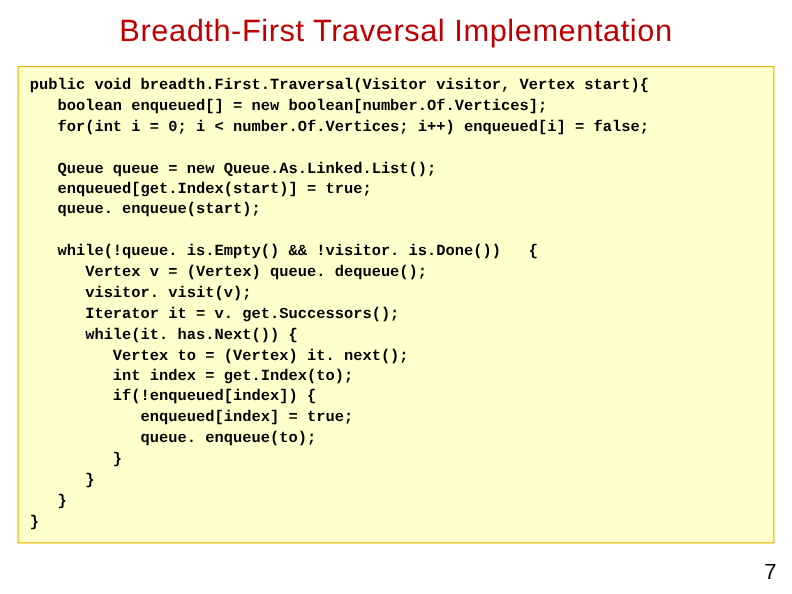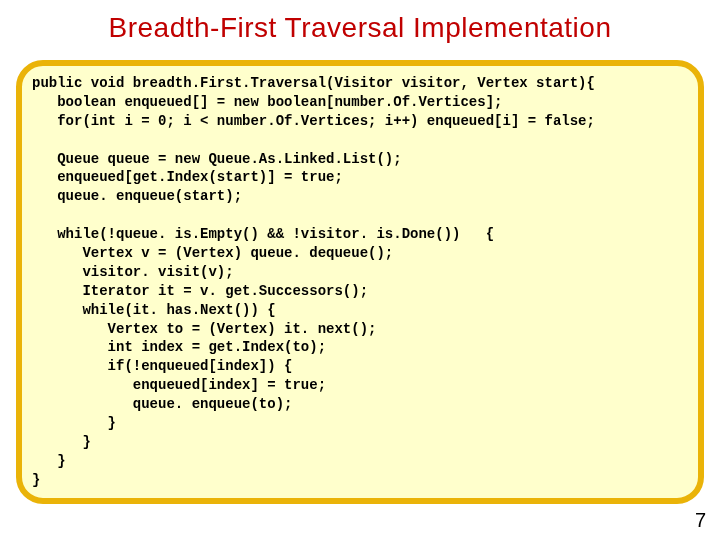--- a/index.html
+++ b/index.html
@@ -1,34 +1,34 @@
 <!DOCTYPE html>
 <html><head>
   <meta charset="utf-8">
   <style>
-    * { margin: 0; padding: 0; box-sizing: border-box; border-radius: 27px; }
+    * { margin: 0; padding: 0; box-sizing: border-box; }
     body {
       width: 720px;
       height: 540px;
       background: #fff;
       position: relative;
       font-family: Arial, Helvetica, sans-serif;
       overflow: hidden;
     }
     .title {
       color: #c00000;
       font-size: 28px;
       font-weight: 400;
       text-align: center;
       padding: 12px 0 16px 0;
       letter-spacing: 0.5px;
     }
     .code-block {
       background: #ffffcc;
-      border: 6px solid #eab308;
+      border: 1px solid #eab308;
       margin: 0 16px;
       padding: 8px 10px;
       font-family: "Courier New", Courier, monospace;
       font-size: 14px;
       font-weight: bold;
       line-height: 1.35;
       white-space: pre;
       color: #000;
     }
     .page-number {

